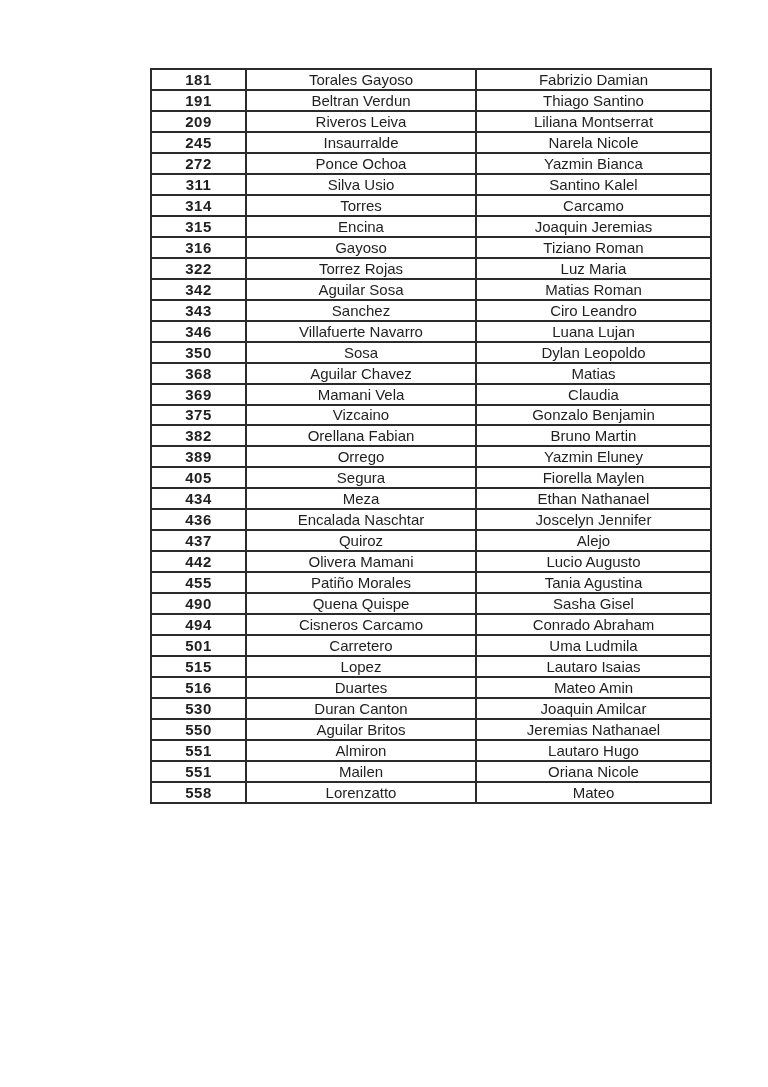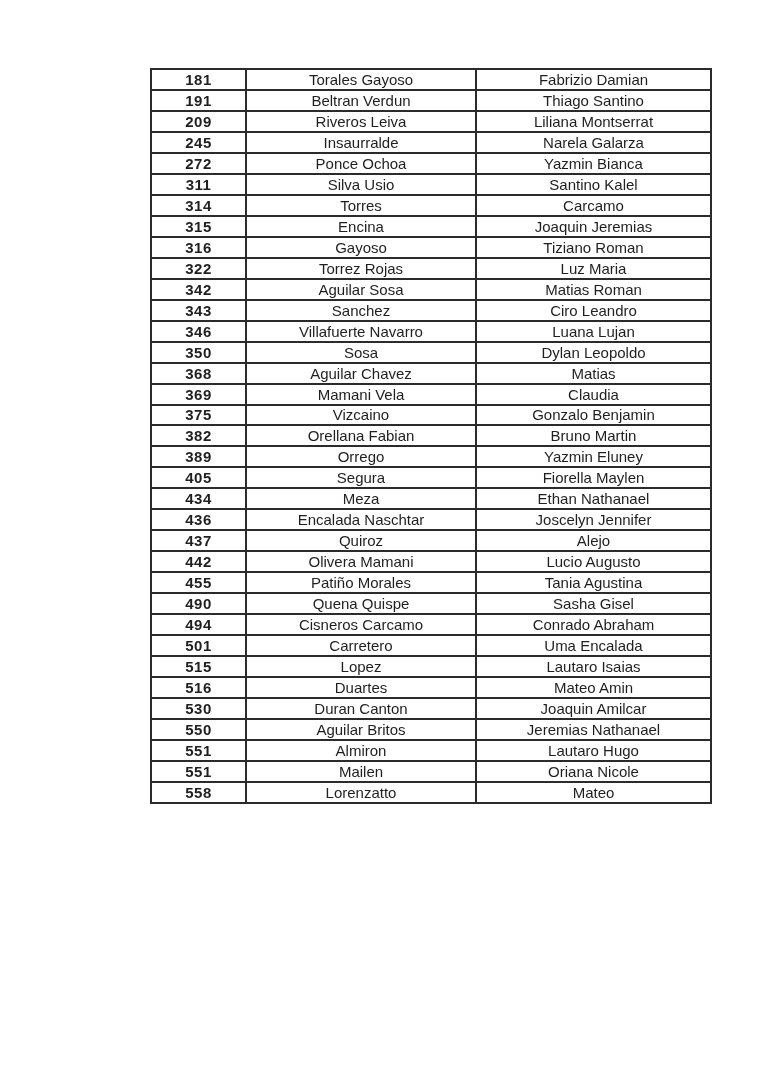--- a/index.html
+++ b/index.html
@@ -66,21 +66,21 @@
           <td>Thiago Santino</td>
         </tr>
         <tr>
           <td class="num">209</td>
           <td>Riveros Leiva</td>
           <td>Liliana Montserrat</td>
         </tr>
         <tr>
           <td class="num">245</td>
           <td>Insaurralde</td>
-          <td>Narela Galarza</td>
+          <td>Narela Nicole</td>
         </tr>
         <tr>
           <td class="num">272</td>
           <td>Ponce Ochoa</td>
           <td>Yazmin Bianca</td>
         </tr>
         <tr>
           <td class="num">311</td>
           <td>Silva Usio</td>
           <td>Santino Kalel</td>
@@ -186,21 +186,21 @@
           <td>Sasha Gisel</td>
         </tr>
         <tr>
           <td class="num">494</td>
           <td>Cisneros Carcamo</td>
           <td>Conrado Abraham</td>
         </tr>
         <tr>
           <td class="num">501</td>
           <td>Carretero</td>
-          <td>Uma Encalada</td>
+          <td>Uma Ludmila</td>
         </tr>
         <tr>
           <td class="num">515</td>
           <td>Lopez</td>
           <td>Lautaro Isaias</td>
         </tr>
         <tr>
           <td class="num">516</td>
           <td>Duartes</td>
           <td>Mateo Amin</td>

